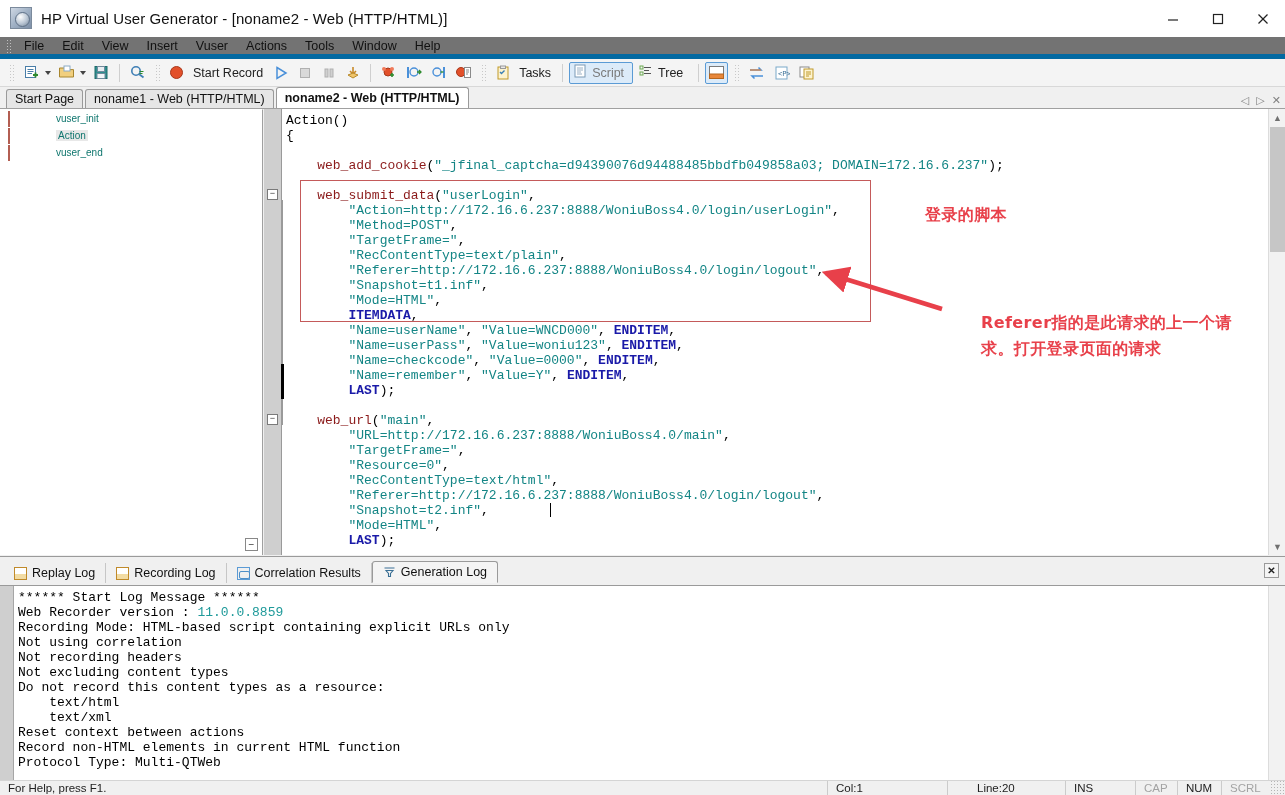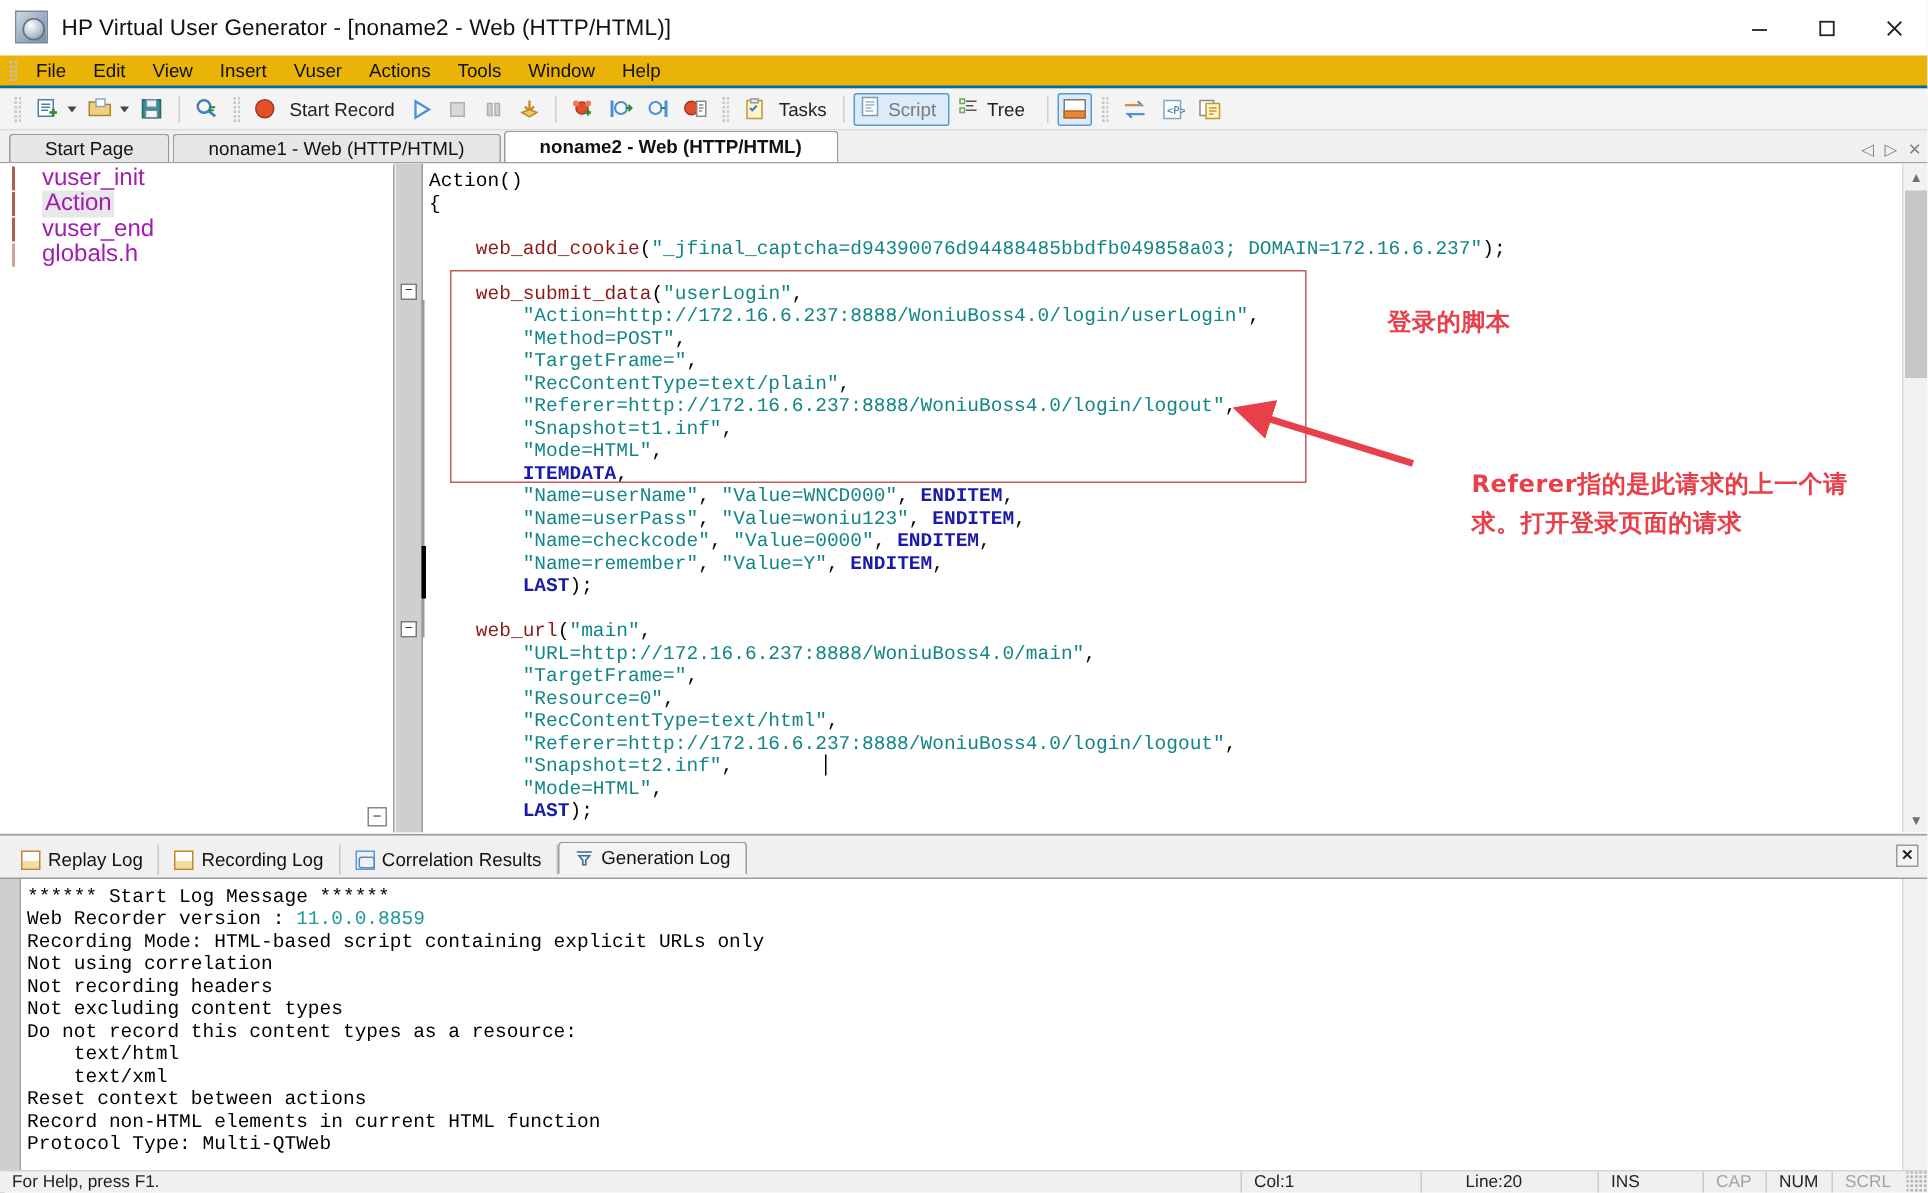--- a/index.html
+++ b/index.html
@@ -35,21 +35,21 @@
   .winbtns { position:absolute; right:0; top:0; height:37px; display:flex; }
   .winbtn {
     width:45px; height:37px; display:flex; align-items:center; justify-content:center;
     color:#222;
   }
   .winbtn svg { display:block; }
 
   
   .menubar {
     position:absolute; left:0; top:37px; width:1285px; height:22px;
-    background:#eab308; border-bottom:2px solid #0369a1;
+    background:#737373; border-bottom:5px solid #0369a1;
     display:flex; align-items:center; padding-left:6px;
   }
   .menu-grip { width:6px; height:14px; margin-right:3px;
     background-image: radial-gradient(#c0c0c0 40%, transparent 41%);
     background-size:3px 3px; }
   .menuitem { padding:2px 9px; font-size:12.5px; color:#111; }
 
   
   .toolbar {
     position:absolute; left:0; top:59px; width:1285px; height:28px;
@@ -69,21 +69,21 @@
   .caret { width:0;height:0;border-left:3px solid transparent;border-right:3px solid transparent;
     border-top:4px solid #444; margin:0 3px 0 1px; }
 
   
   .tabstrip {
     position:absolute; left:0; top:87px; width:1285px; height:22px;
     background:#f0f0f0; border-bottom:1px solid #a0a0a0;
     display:flex; align-items:flex-end; padding-left:6px;
   }
   .dtab {
-    height:19px; line-height:18px; padding:0 23px; margin-right:2px;
+    height:19px; line-height:18px; padding:0 8px; margin-right:2px;
     background:#e6e6e6; border:1px solid #9a9a9a; border-bottom:none;
     border-radius:3px 3px 0 0; font-size:12.5px; color:#111; white-space:nowrap;
   }
   .dtab.active { background:#ffffff; font-weight:bold; height:21px; line-height:20px; }
   .tabnav { position:absolute; right:4px; bottom:2px; display:flex; align-items:center; gap:7px;
     color:#808080; font-size:11px; }
   .tabnav span { line-height:1; }
 
   
   .tree-pane {
@@ -94,21 +94,21 @@
   .tree-row { display:flex; align-items:center; height:17px; padding-left:8px; }
   .tree-ico { width:15px; height:13px; margin-right:5px; flex:none; position:relative; }
   .ico-brick {
     background:linear-gradient(135deg,#f6c9c4 0%,#e48f85 55%,#c96a5e 100%);
     border:1px solid #b35e52; transform:skewX(-12deg); width:12px; height:10px; margin-top:1px;
   }
   .ico-header {
     background:linear-gradient(135deg,#fdfdfd 0%,#f0d8d4 60%,#e0b4ad 100%);
     border:1px solid #cfa49c; border-radius:2px; width:12px; height:11px; margin-top:1px;
   }
-  .tree-label { font-size:16px; color:#a21caf; }
+  .tree-label { font-size:10px; color:#0f766e;margin-left:28px; }
   .tree-label.sel { background:#e8e8e8; padding:0 2px; }
   .tree-collapse {
     position:absolute; right:4px; bottom:4px; width:13px; height:13px;
     border:1px solid #888; background:#fff; font-size:10px; line-height:11px; text-align:center;
     color:#333;
   }
 
   
   .code-pane {
     position:absolute; left:264px; top:109px; width:1021px; height:446px;
@@ -434,24 +434,20 @@
       <span class="tree-label">vuser_init</span>
     </div>
     <div class="tree-row">
       <span class="tree-ico"><span class="ico-brick"></span></span>
       <span class="tree-label sel">Action</span>
     </div>
     <div class="tree-row">
       <span class="tree-ico"><span class="ico-brick"></span></span>
       <span class="tree-label">vuser_end</span>
     </div>
-    <div class="tree-row">
-      <span class="tree-ico"><span class="ico-header"></span></span>
-      <span class="tree-label">globals.h</span>
-    </div>
     <div class="tree-collapse">−</div>
   </div>
 
   <div class="code-pane">
     <div class="fold-gutter">
       <div class="fold-box" style="top:80px;">−</div>
       <div class="fold-bar" style="top:91px;height:225px;width:2px;background:#9a9a9a;"></div>
       <div class="fold-box" style="top:305px;">−</div>
       <div class="fold-bar" style="top:255px;height:35px;"></div>
     </div>

